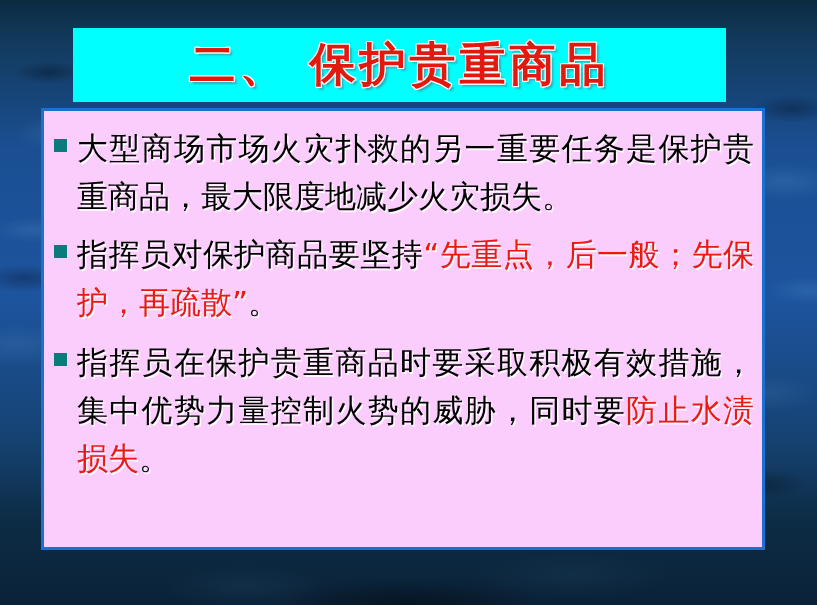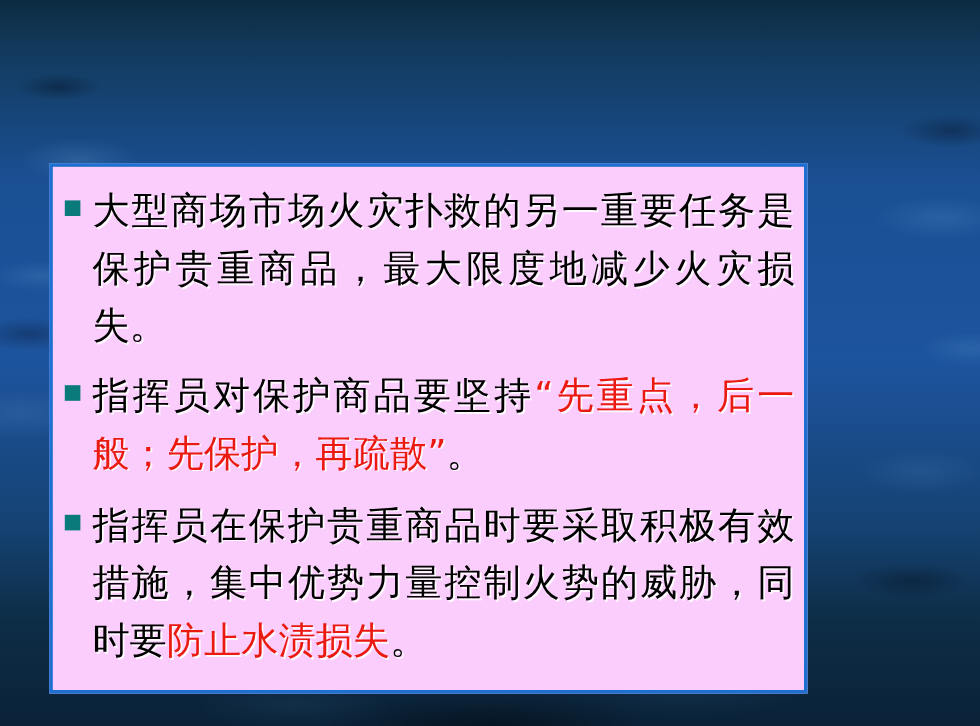--- a/index.html
+++ b/index.html
@@ -87,22 +87,22 @@
        1px 0 0 #fff, -1px 0 0 #fff, 0 1px 0 #fff, 0 -1px 0 #fff,
        1px 1px 0 #fff, -1px -1px 0 #fff, 1px -1px 0 #fff, -1px 1px 0 #fff,
        3px 3px 2px rgba(90,90,110,.45);
     transform: translateY(-1px);
   }
 
   
   .body-panel {
     position: absolute;
     left: 41px;
-    top: 136px;
-    width: 632px;
+    top: 108px;
+    width: 724px;
     height: 442px;
     background: #facdfc;
     border: 3px solid #1d6fd0;
     box-sizing: border-box;
     padding: 11px 8px 0 8px;
   }
 
   .bullet-list {
     margin: 0;
     padding: 0;
@@ -143,20 +143,23 @@
   .bullet-item.i2 { margin-top: 12px; }
 </style>
 </head>
 <body>
 
 <div class="slide">
 
   <div class="tex a"></div>
   <div class="tex b"></div>
 
+  <div class="title-banner">
+    <div class="title-text">二、  保护贵重商品</div>
+  </div>
 
   <div class="body-panel">
     <ul class="bullet-list" id="bullet-list">
         <li class="bullet-item i0">
           <span class="bullet-marker" style="background: rgb(11, 122, 122);"></span>
           <div class="bullet-text"><span>大型商场市场火灾扑救的另一重要任务是保护贵重商品，最大限度地减少火灾损失。</span></div>
         </li>
         <li class="bullet-item i1">
           <span class="bullet-marker" style="background: rgb(11, 122, 122);"></span>
           <div class="bullet-text"><span>指挥员对保护商品要坚持</span><span class="hl" style="color: rgb(234, 26, 16);">“先重点，后一般；先保护，再疏散”</span><span>。</span></div>

